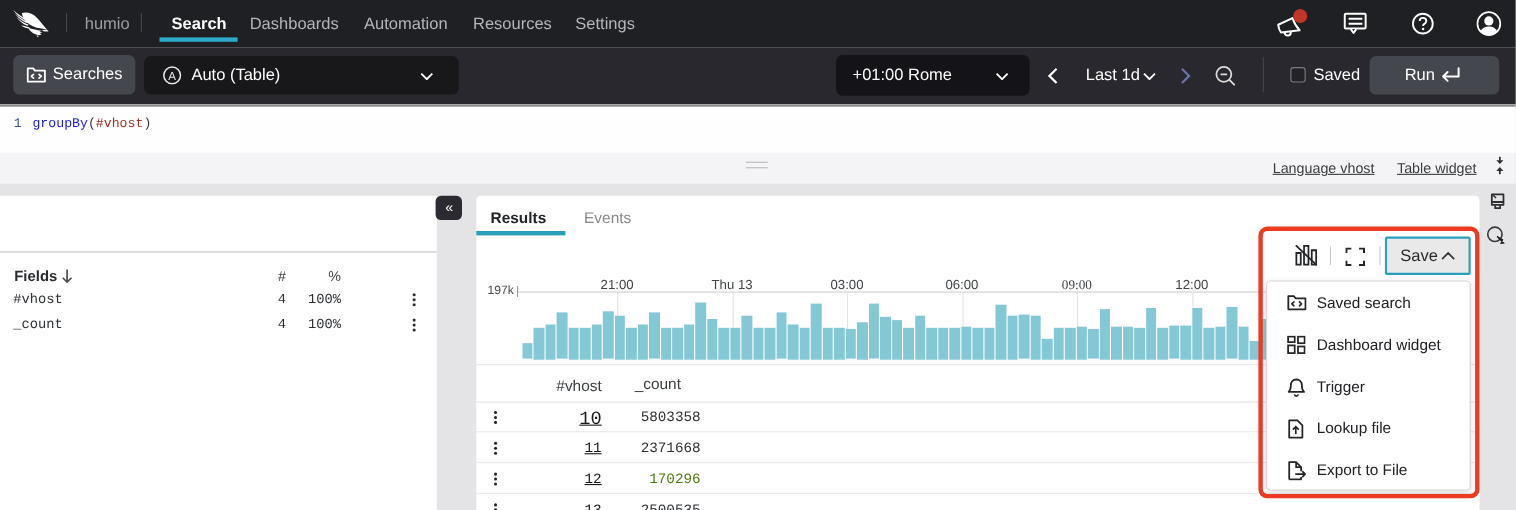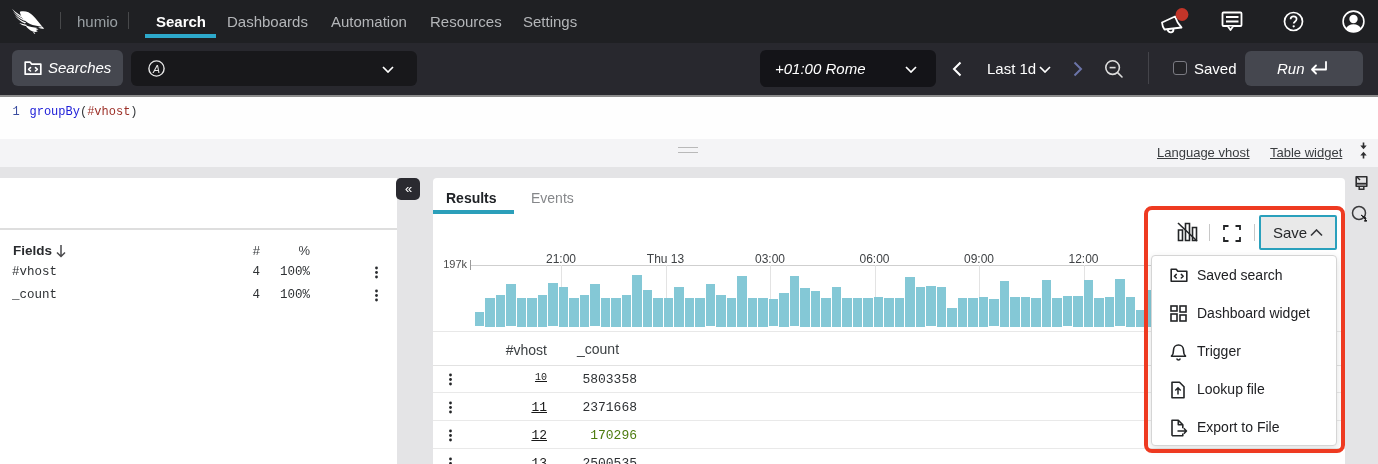--- a/index.html
+++ b/index.html
@@ -9,21 +9,21 @@
   .mono { font-family:"Liberation Mono",monospace; }
   svg { display:block; }
 
   
   #topbar { left:0; top:0; width:1378px; height:43px; background:#1f2023; }
   .navitem { position:absolute; top:0; height:43px; line-height:43px; font-size:15px; color:#b4b6b9; }
   #nav-underline { left:145px; top:34px; width:71px; height:4px; background:#2da9cb; }
 
   
   #toolbar { left:0; top:43px; width:1378px; height:52px; background:#28282e; }
-  .darkbtn { position:absolute; border-radius:6px; color:#fff; font-size:15px;font-style:italic; }
+  .darkbtn { position:absolute; border-radius:6px; color:#fff; font-size:15px; }
 
   
   #editor { left:0; top:95px; width:1378px; height:44px; background:#fefefe; border-top:2px solid #8b8b8b; }
 
   
   #strip { left:0; top:139px; width:1378px; height:28px; background:#f4f4f6; }
   .striplink { position:absolute; top:0; height:28px; line-height:28px; font-size:13px; color:#3a3d40; text-decoration:underline; }
 
   
   #leftpanel { left:0; top:178px; width:397px; height:286px; background:#fff; }
@@ -93,20 +93,21 @@
         <path d="M1.2,2.2 L6.2,2.2 L7.8,4.2 L16.8,4.2 L16.8,14.2 L1.2,14.2 Z" fill="none" stroke="#fff" stroke-width="1.7" stroke-linejoin="round"></path>
         <path d="M6.5,7.6 L4.6,9.3 L6.5,11 M11.5,7.6 L13.4,9.3 L11.5,11" fill="none" stroke="#fff" stroke-width="1.6" stroke-linecap="round" stroke-linejoin="round"></path>
       </svg>
       <div class="abs" style="left:36px;top:0;height:36px;line-height:36px;">Searches</div>
     </div>
     <div class="darkbtn" style="left:131px;top:8px;width:286px;height:35px;background:#18181b;">
       <svg class="abs" style="left:17px;top:9px;" width="17" height="17" viewBox="0 0 17 17">
         <circle cx="8.5" cy="8.5" r="7.6" fill="none" stroke="#e8e8e8" stroke-width="1.4"></circle>
         <text x="8.5" y="12.6" font-size="10.5" fill="#e8e8e8" text-anchor="middle" font-family="Liberation Sans,sans-serif">A</text>
       </svg>
+      <div class="abs" style="left:43px;top:0;height:35px;line-height:35px;">Auto (Table)</div>
       <svg class="abs" style="left:251px;top:15px;" width="12" height="7" viewBox="0 0 12 7">
         <path d="M1,1 L6,6 L11,1" fill="none" stroke="#fff" stroke-width="1.7"></path>
       </svg>
     </div>
     <div class="darkbtn" style="left:760px;top:7px;width:176px;height:37px;background:#141418;">
       <div class="abs" style="left:15px;top:0;height:37px;line-height:37px;">+01:00 Rome</div>
       <svg class="abs" style="left:145px;top:16px;" width="12" height="7" viewBox="0 0 12 7">
         <path d="M1,1 L6,6 L11,1" fill="none" stroke="#fff" stroke-width="1.7"></path>
       </svg>
     </div>
@@ -191,21 +192,21 @@
         <div class="abs" style="left:37px;top:26.5px;width:681px;height:1px;background:#cfcfcf;"></div>
         <div class="abs" style="left:37px;top:22px;width:1px;height:10px;background:#9a9a9a;"></div>
         <div class="cell" style="left:98px;top:14px;width:60px;text-align:center;font-size:12px;color:#3f4245;">21:00</div>
         <div class="abs" style="left:128px;top:27px;width:1px;height:61px;background:#e3e3e3;"></div>
         <div class="cell" style="left:202.5px;top:14px;width:60px;text-align:center;font-size:12px;color:#3f4245;">Thu 13</div>
         <div class="abs" style="left:232.5px;top:27px;width:1px;height:61px;background:#e3e3e3;"></div>
         <div class="cell" style="left:307px;top:14px;width:60px;text-align:center;font-size:12px;color:#3f4245;">03:00</div>
         <div class="abs" style="left:337px;top:27px;width:1px;height:61px;background:#e3e3e3;"></div>
         <div class="cell" style="left:411.5px;top:14px;width:60px;text-align:center;font-size:12px;color:#3f4245;">06:00</div>
         <div class="abs" style="left:441.5px;top:27px;width:1px;height:61px;background:#e3e3e3;"></div>
-        <div class="cell" style="left:516px;top:14px;width:60px;text-align:center;font-size:12px;color:#3f4245;">09:00</div>
+        <div class="cell" style="left:516px;top:14px;width:60px;text-align:center;font-size:12px;color:#3f4245;font-family:Liberation Serif, serif;">09:00</div>
         <div class="abs" style="left:546px;top:27px;width:1px;height:61px;background:#e3e3e3;"></div>
         <div class="cell" style="left:620.5px;top:14px;width:60px;text-align:center;font-size:12px;color:#3f4245;">12:00</div>
         <div class="abs" style="left:650.5px;top:27px;width:1px;height:61px;background:#e3e3e3;"></div>
         <div class="abs" style="left:41.5px;top:73.8px;width:9.7px;height:14.7px;background:#84c8d6;"></div>
         <div class="abs" style="left:52.0px;top:60.0px;width:9.7px;height:28.5px;background:#84c8d6;"></div>
         <div class="abs" style="left:62.5px;top:57.0px;width:9.7px;height:31.5px;background:#84c8d6;"></div>
         <div class="abs" style="left:73.0px;top:45.8px;width:9.7px;height:42.7px;background:#84c8d6;"></div>
         <div class="abs" style="left:83.5px;top:60.0px;width:9.7px;height:28.5px;background:#84c8d6;"></div>
         <div class="abs" style="left:94.0px;top:59.5px;width:9.7px;height:29px;background:#84c8d6;"></div>
         <div class="abs" style="left:104.5px;top:57.0px;width:9.7px;height:31.5px;background:#84c8d6;"></div>
@@ -276,21 +277,21 @@
     <div class="abs" style="left:0;top:186.5px;width:912px;height:1px;background:#e2e2e2;"></div>
     <div id="tablerows">
         <div class="abs" style="left:0;top:187px;width:912px;height:28px;border-bottom:1px solid #e9e9e9;">
           <svg class="abs" style="left:15px;top:8px;" width="5" height="13" viewBox="0 0 5 13">
             <g fill="#232527">
               <circle cx="2.5" cy="2" r="1.4"></circle>
               <circle cx="2.5" cy="6.5" r="1.4"></circle>
               <circle cx="2.5" cy="11" r="1.4"></circle>
             </g>
           </svg>
-          <div class="cell mono" style="left:60px;top:7px;width:54px;text-align:right;font-size:10px;color:#1a1a1a;text-decoration:underline;">10</div>
+          <div class="cell mono" style="left:60px;top:7px;width:54px;text-align:right;font-size:17px;color:#1a1a1a;text-decoration:underline;">10</div>
           <div class="cell mono" style="left:144px;top:7px;width:60px;text-align:right;font-size:13px;color:#2e3134;">5803358</div>
         </div>
         <div class="abs" style="left:0;top:215px;width:912px;height:28px;border-bottom:1px solid #e9e9e9;">
           <svg class="abs" style="left:15px;top:8px;" width="5" height="13" viewBox="0 0 5 13">
             <g fill="#232527">
               <circle cx="2.5" cy="2" r="1.4"></circle>
               <circle cx="2.5" cy="6.5" r="1.4"></circle>
               <circle cx="2.5" cy="11" r="1.4"></circle>
             </g>
           </svg>

